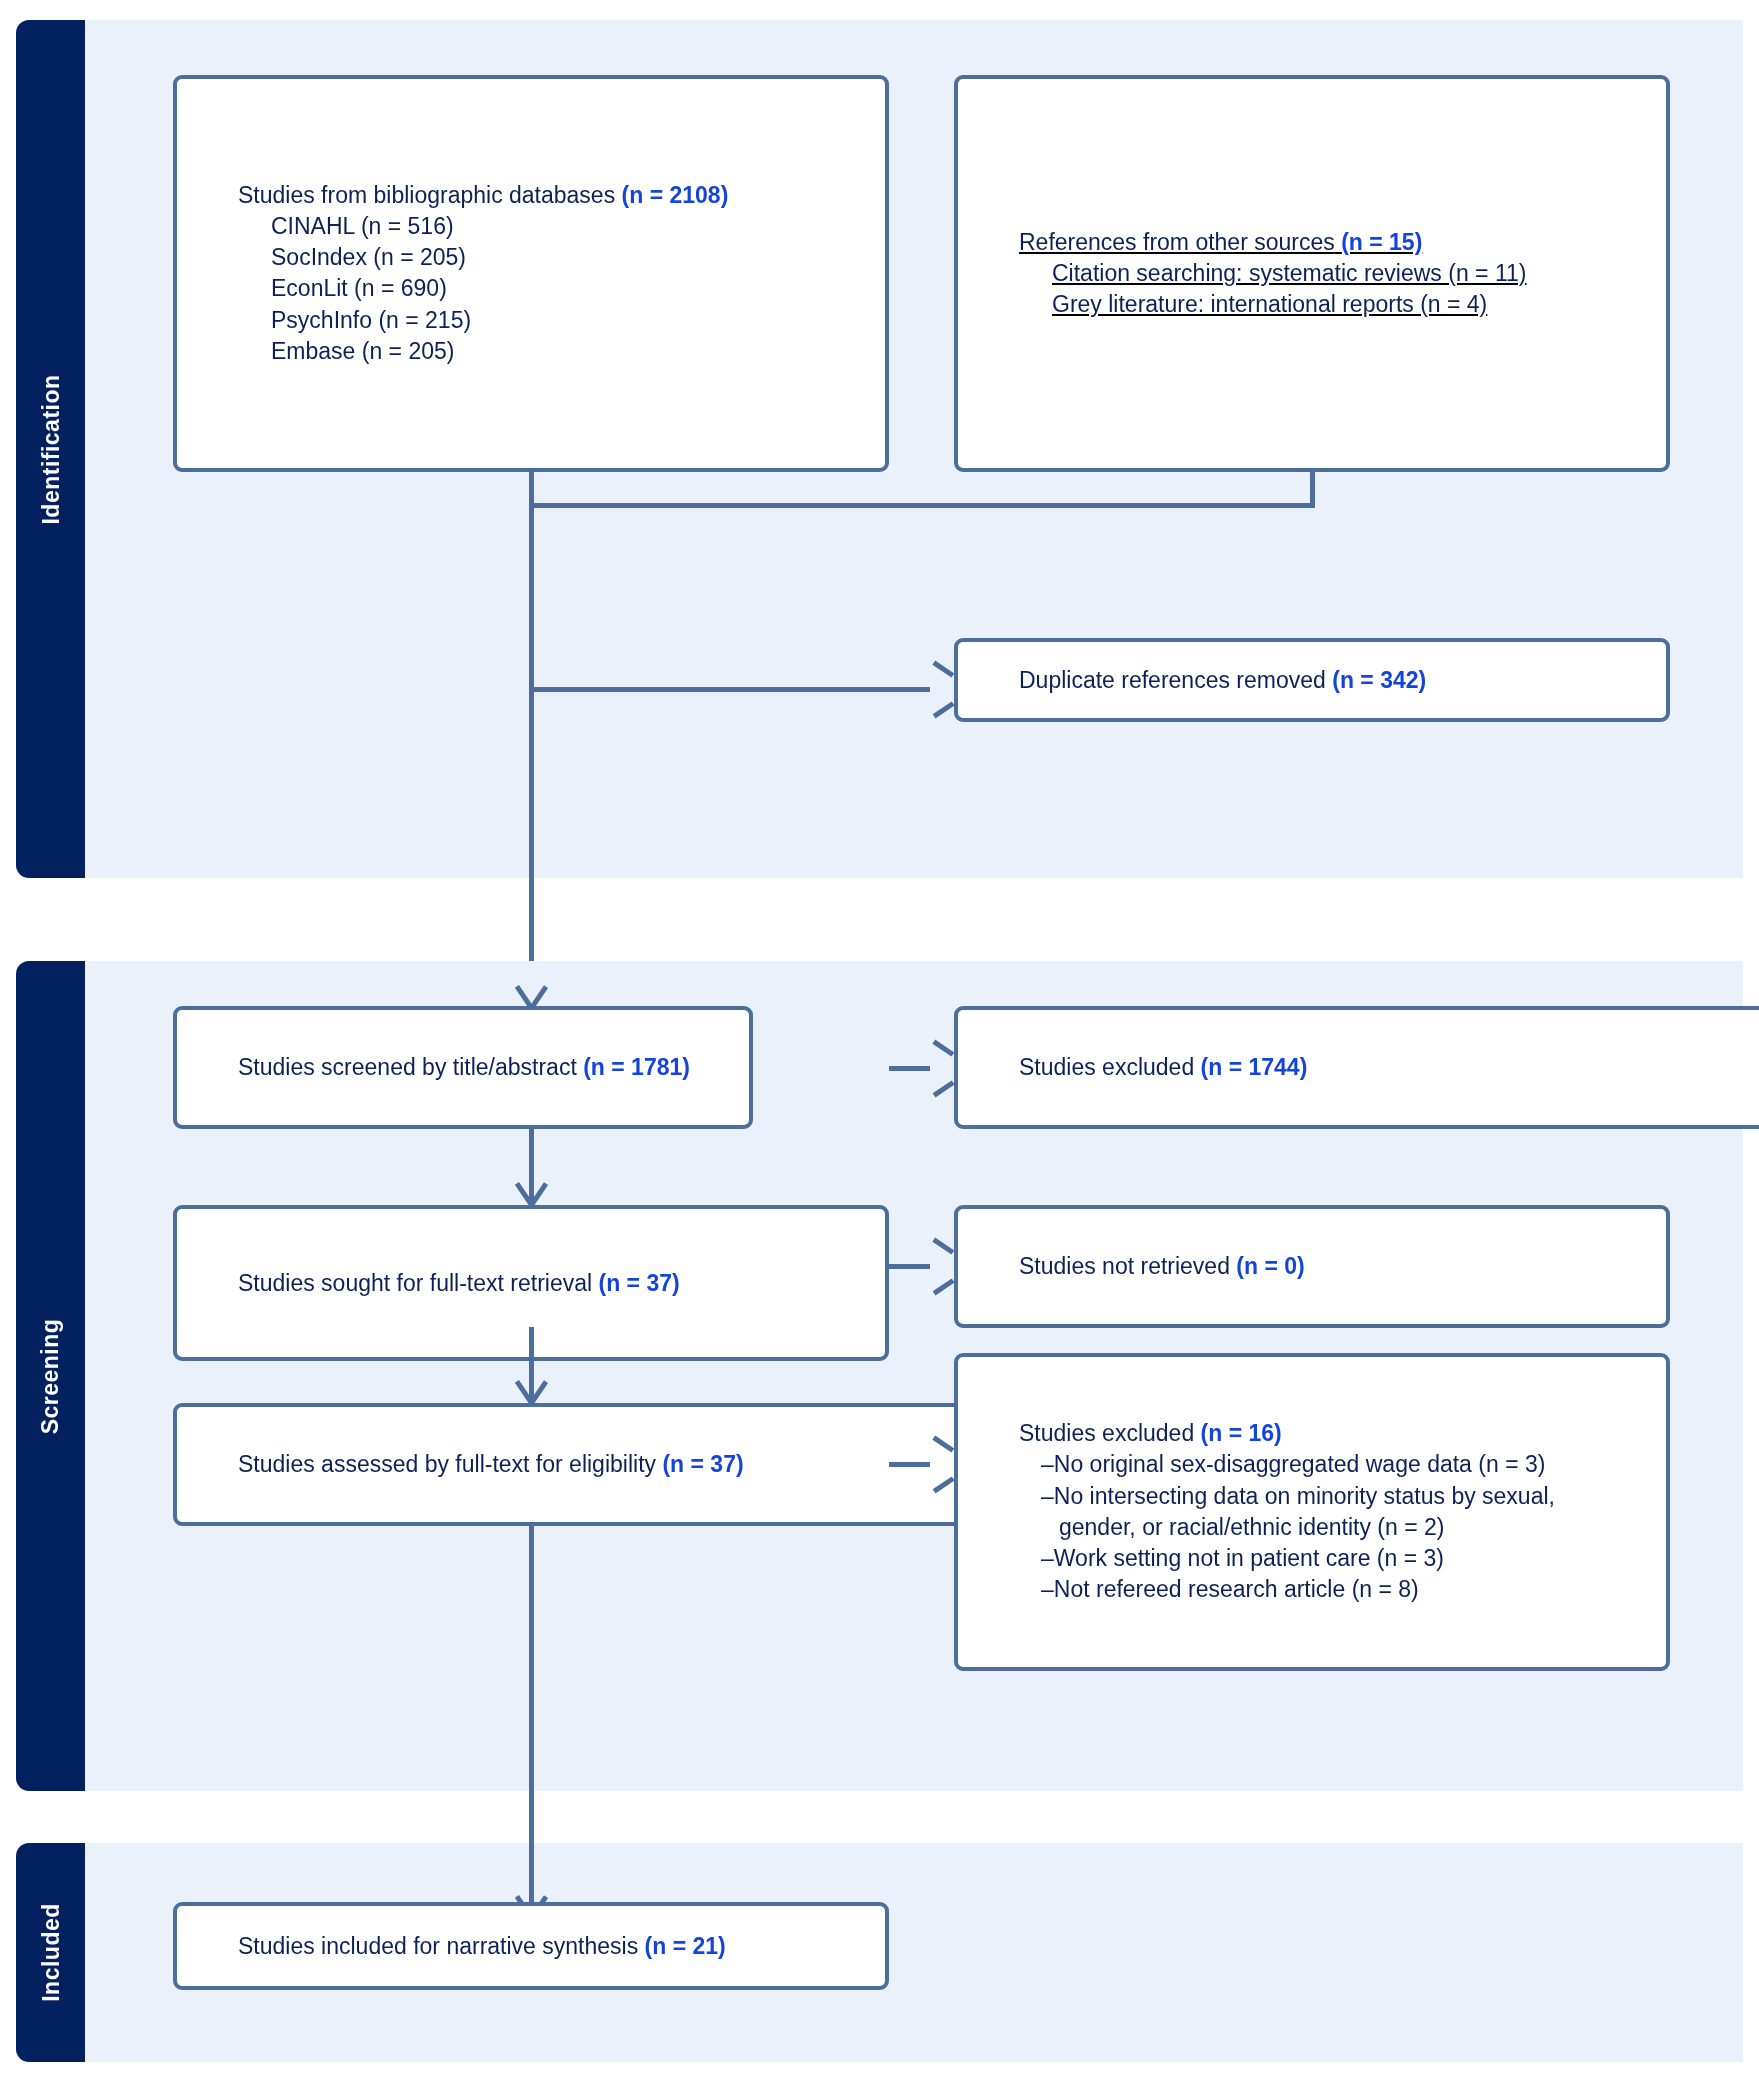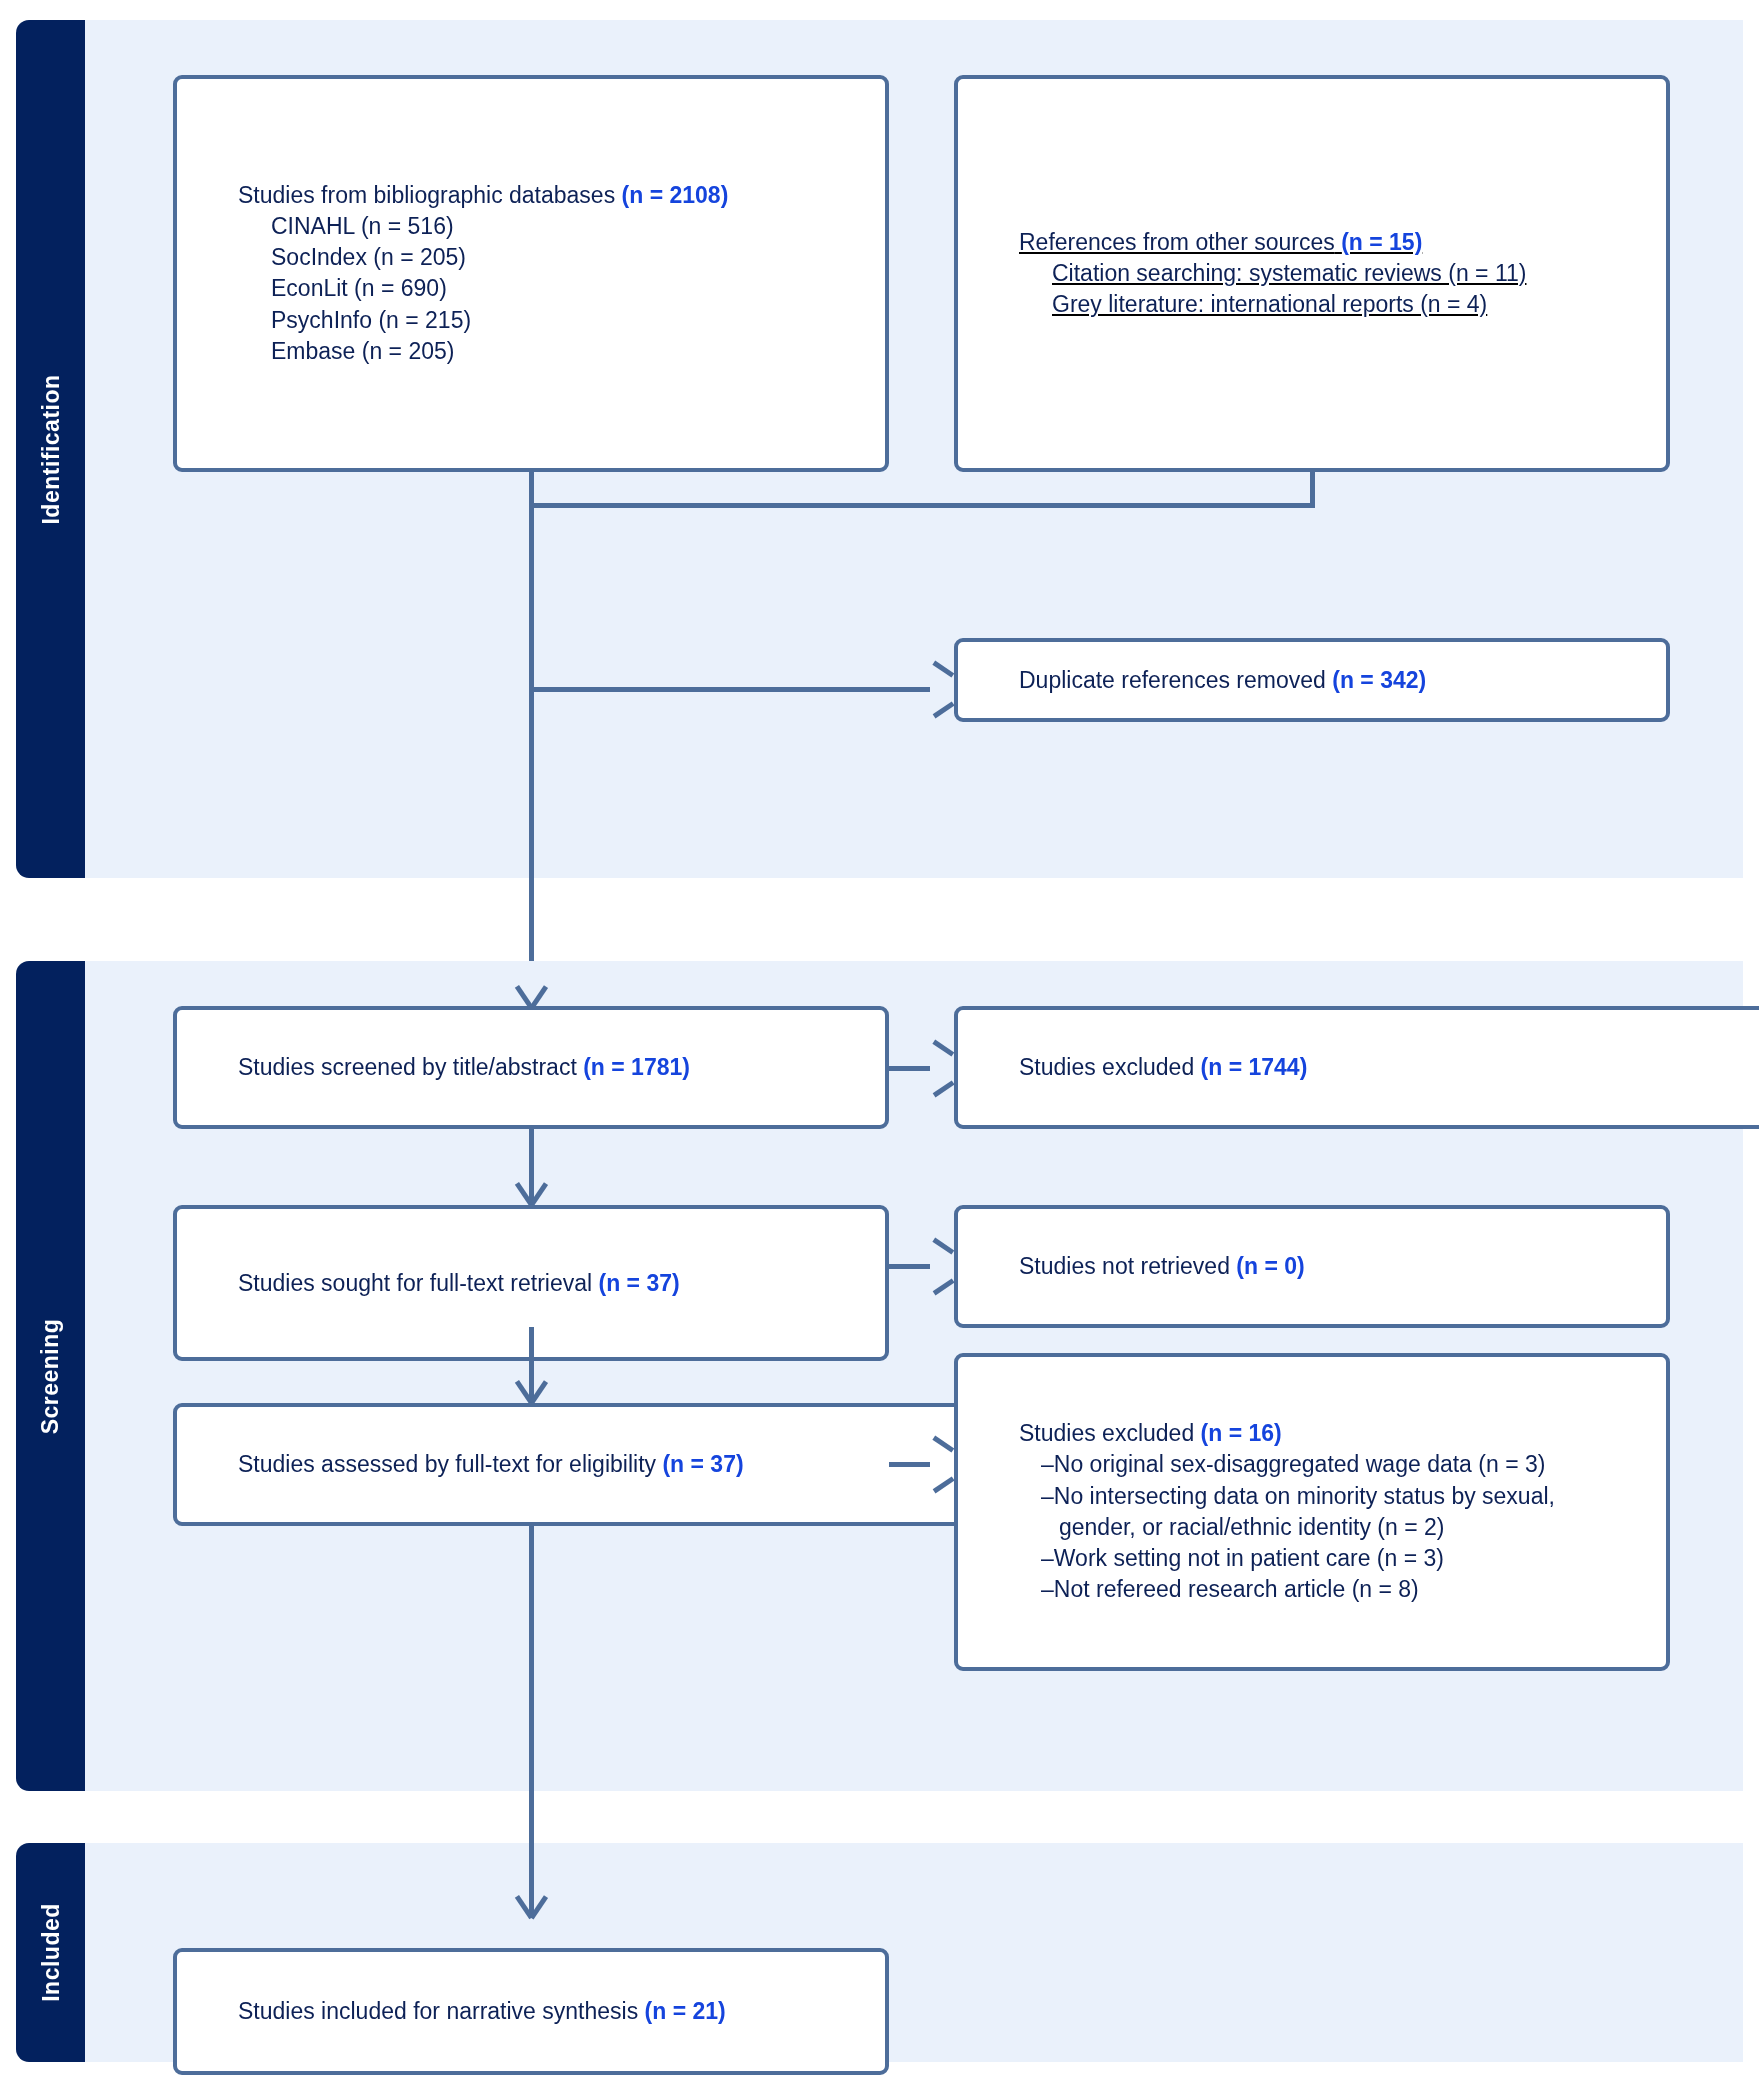--- a/index.html
+++ b/index.html
@@ -169,21 +169,21 @@
     </div>
   </div>
 
   <div class="stage-band" style="left:85px; top:961px; width:1658px; height:830px;"></div>
   <div class="stage-label" style="left:16.4px; top:961px; width:69px; height:830px;">
     <span>Screening</span>
   </div>
 
   <div class="arrow-head-d" style="left:529px; top:982px; width:4.5px; height:26px;"></div>
 
-  <div class="fbox" style="left:173px; top:1006px; width:716px; height:123px;">
+  <div class="fbox" style="left:173px; top:1006px; width:580px; height:123px;">
     <div class="inner">
       <div class="ftext">
         <span>Studies screened by title/abstract</span>
         <span class="nval">(n = 1781)</span>
       </div>
     </div>
   </div>
 
   <div class="fbox" style="left:954px; top:1006px; width:838px; height:123px;">
     <div class="inner">
@@ -259,21 +259,21 @@
   </div>
 
   <div class="stage-band" style="left:85px; top:1843px; width:1658px; height:219px;"></div>
   <div class="stage-label" style="left:16.4px; top:1843px; width:69px; height:219px;">
     <span>Included</span>
   </div>
 
   <div class="vline" style="left:529px; top:1526px; width:4.5px; height:392px;"></div>
   <div class="arrow-head-d" style="left:529px; top:1892px; width:4.5px; height:26px;"></div>
 
-  <div class="fbox" style="left:173px; top:1948px; width:716px; height:127px;border-radius:9px;">
+  <div class="fbox" style="left:173px; top:1902px; width:716px; height:88px;border-radius:9px;">
     <div class="inner">
       <div class="ftext">
         <span>Studies included for narrative synthesis</span>
         <span class="nval">(n = 21)</span>
       </div>
     </div>
   </div>
 
 </div>
 

